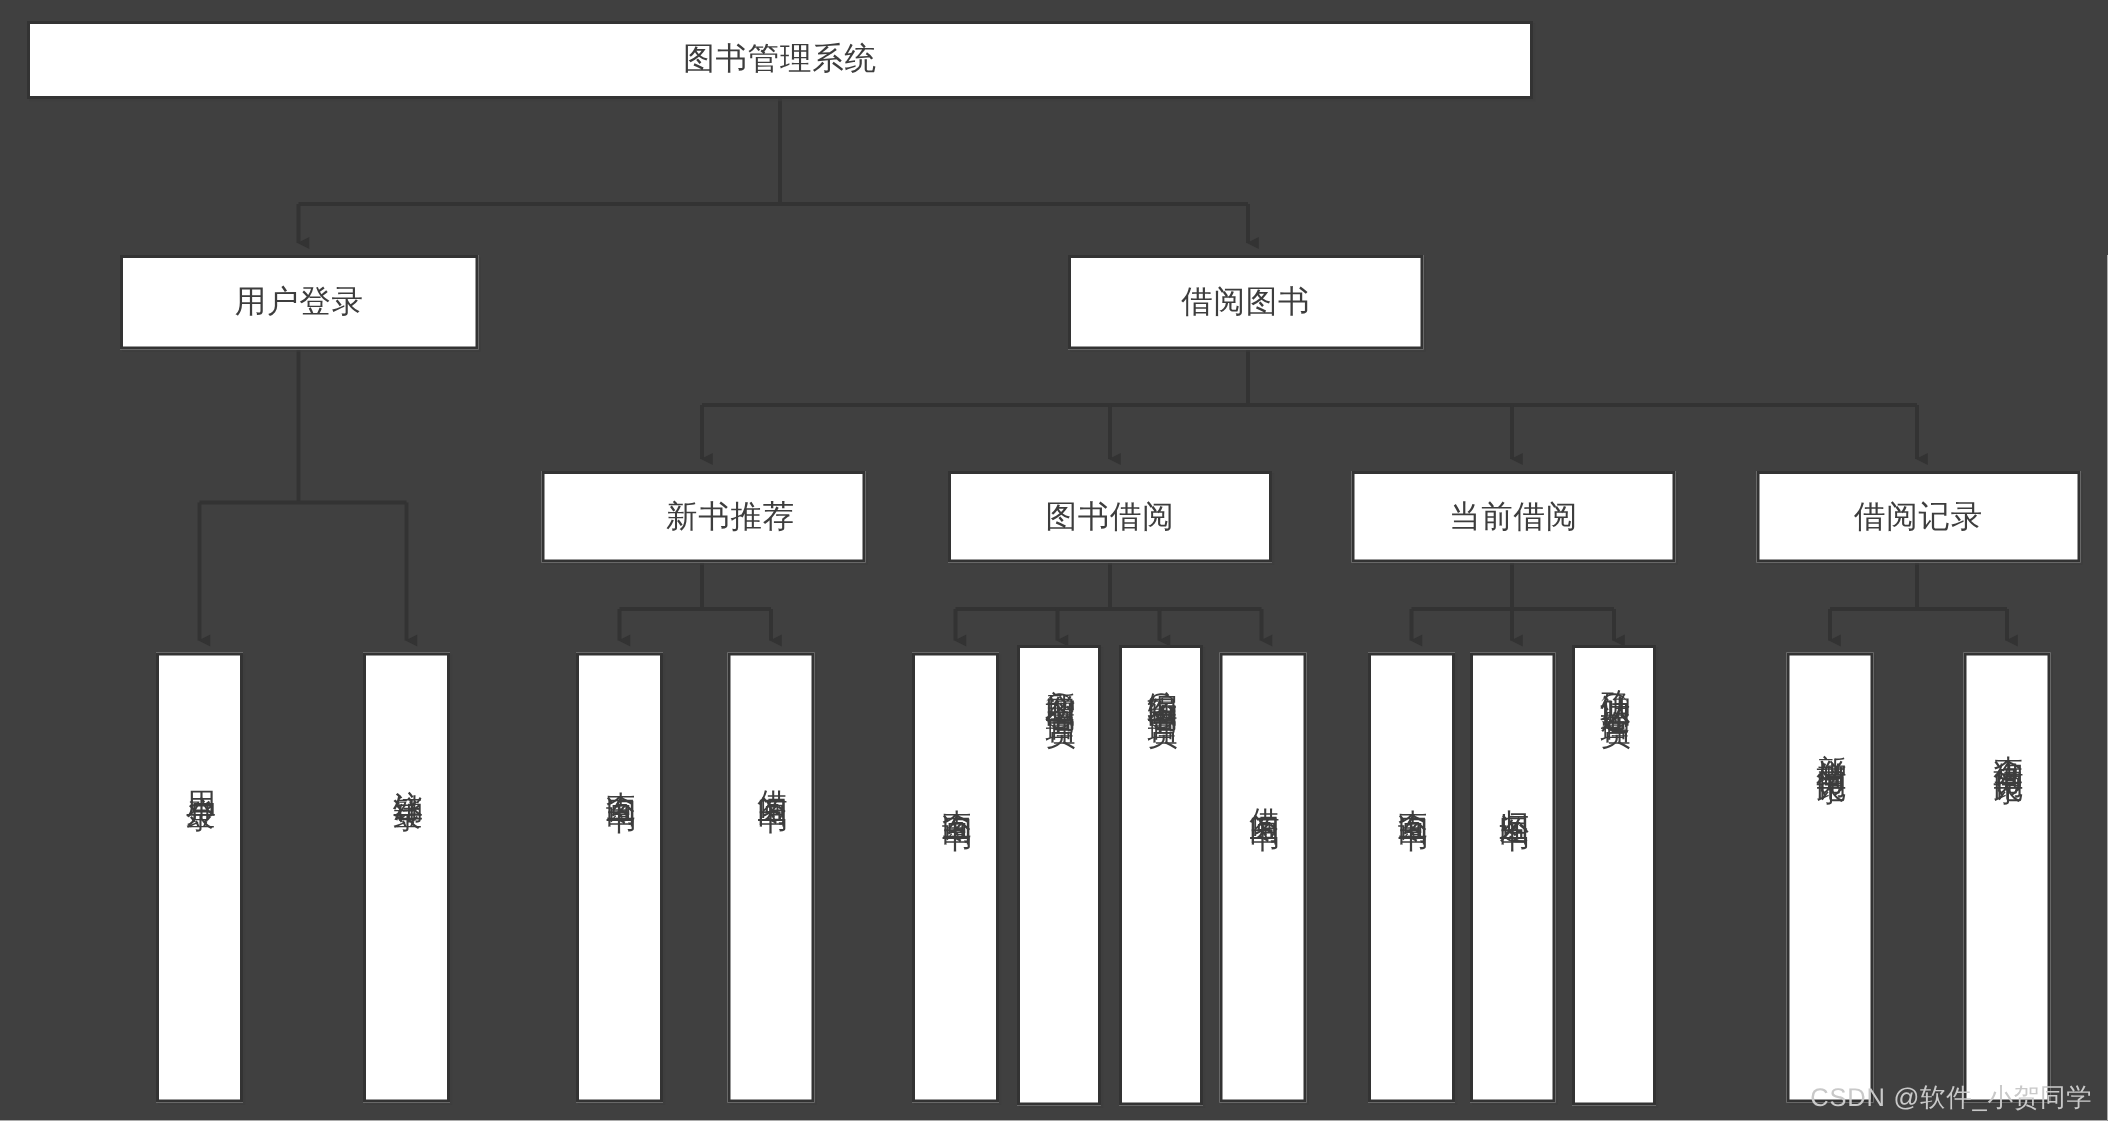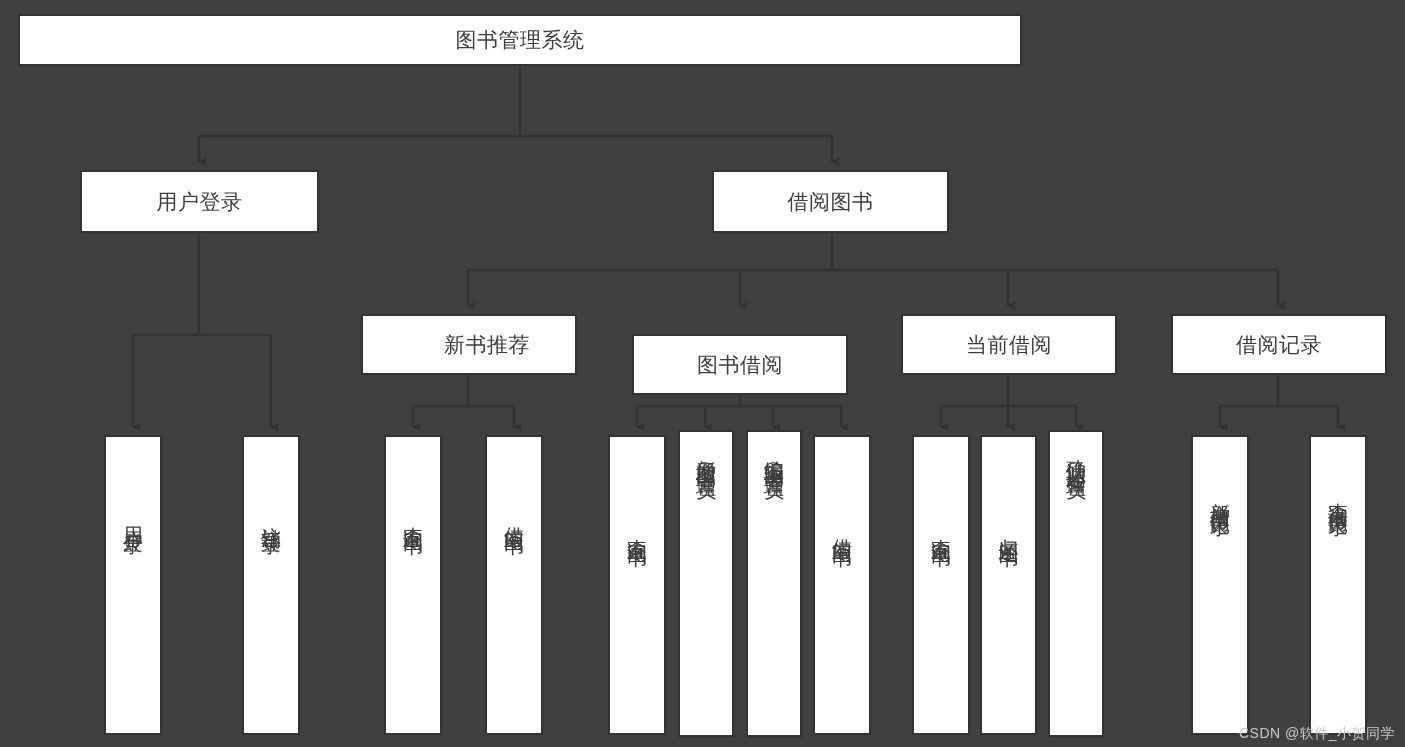--- a/index.html
+++ b/index.html
@@ -66,21 +66,21 @@
   .node.vert.tall .node-label {
     padding-top: 4px;
   }
   .node.vert.rec .node-label {
     padding-top: 42px;
   }
   #watermark {
     position: absolute;
     right: 10px;
     bottom: 4px;
-    font-size: 14px;
+    font-size: 17px;
     color: #c9c9c9;
     letter-spacing: 0.5px;
     white-space: nowrap;
     pointer-events: none;
   }
 </style>
 </head>
 <body>
 
 <div id="stage">
@@ -142,21 +142,21 @@
   <div class="node horiz" style="left:80px; top:170px; width:239px; height:63px;">
     <span class="node-label">用户登录</span>
   </div>
   <div class="node horiz" style="left:712px; top:170px; width:237px; height:63px;">
     <span class="node-label">借阅图书</span>
   </div>
 
   <div class="node horiz" style="left:361px; top:314px; width:216px; height:61px;padding-left:36px;">
     <span class="node-label">新书推荐</span>
   </div>
-  <div class="node horiz" style="left:632px; top:314px; width:216px; height:61px;margin-top:20px;">
+  <div class="node horiz" style="left:632px; top:314px; width:216px; height:61px;">
     <span class="node-label">图书借阅</span>
   </div>
   <div class="node horiz" style="left:1171px; top:314px; width:216px; height:61px;">
     <span class="node-label">借阅记录</span>
   </div>
   <div class="node horiz" style="left:901px; top:314px; width:216px; height:61px;">
     <span class="node-label">当前借阅</span>
   </div>
 
   <div class="node vert mid" style="left:104px; top:435px; width:58px; height:300px;">

